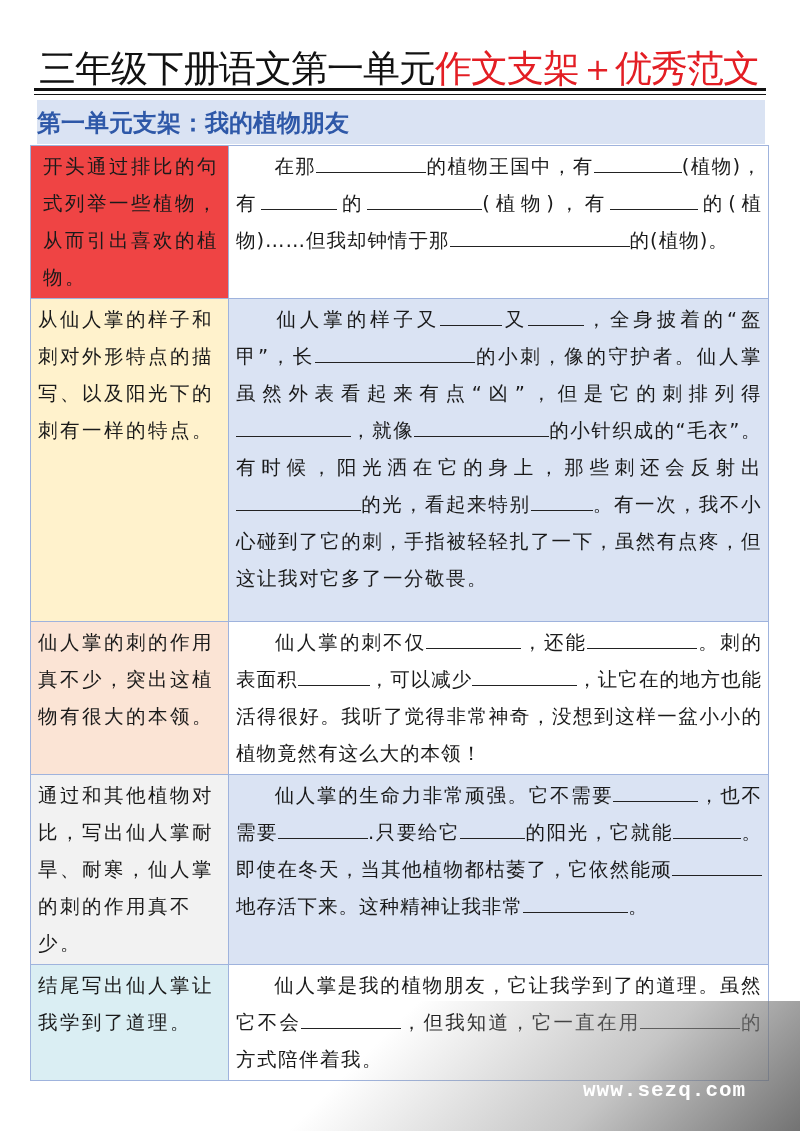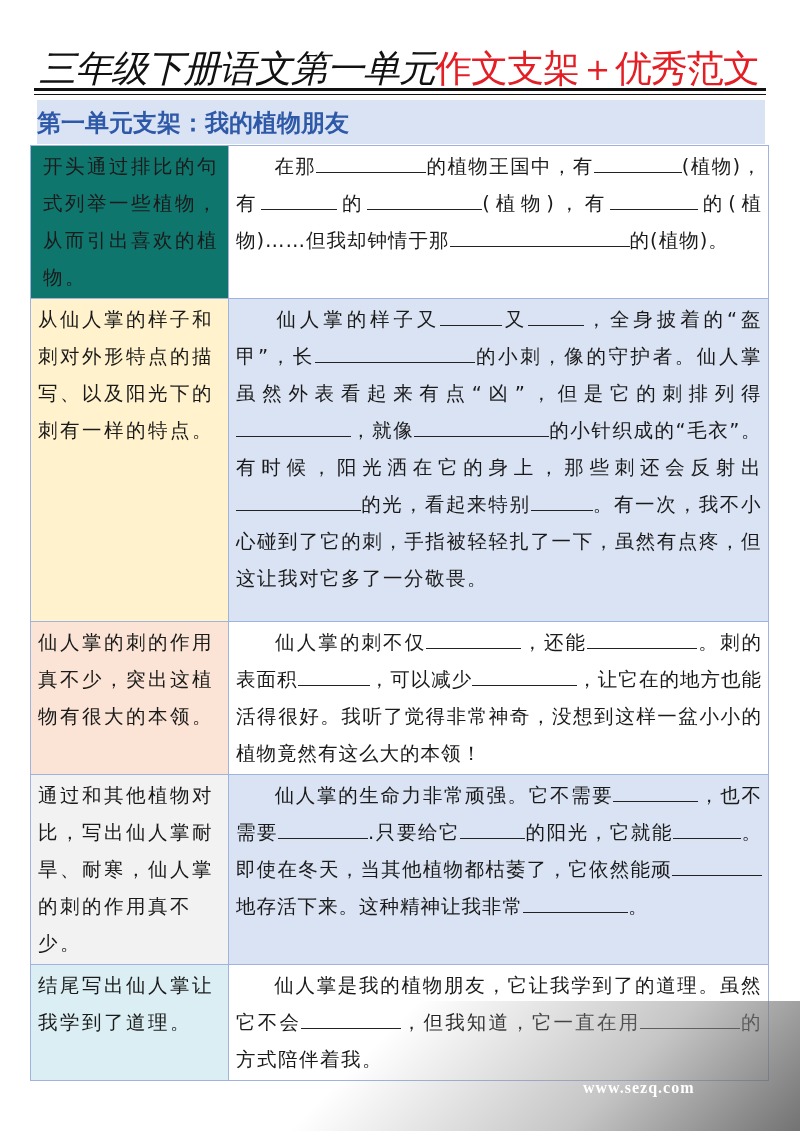--- a/index.html
+++ b/index.html
@@ -7,21 +7,21 @@
     width: 800px; height: 1131px; position: relative; overflow: hidden;
     background: #ffffff;
     font-family: "DejaVu Sans", "Liberation Sans", sans-serif;
     color: #1a1a1a;
   }
   .page-title {
     position: absolute; left: 34px; top: 44px; width: 730px; height: 50px;
     text-align: center; font-size: 37px; line-height: 50px; letter-spacing: -1px;
     white-space: nowrap;
   }
-  .page-title .t-black { color: #111111; font-style: italic; }
+  .page-title .t-black { color: #111111; }
   .page-title .t-red { color: #e31e24; }
   .title-rule {
     position: absolute; left: 34px; top: 88px; width: 732px; height: 7px;
     border-top: 3px solid #111; border-bottom: 1.5px solid #111; box-sizing: border-box;
   }
   .section-band {
     position: absolute; left: 37px; top: 100px; width: 728px; height: 44px;
     background: #dae3f3; text-align: left;
     font-size: 24px; font-weight: bold; line-height: 46px; color: #2e58a8;
   }
@@ -46,39 +46,39 @@
   .wm-shade {
     position: absolute; right: 0; bottom: 0; width: 800px; height: 130px;
     background: linear-gradient(135deg, rgba(255,255,255,0) 45%, rgba(150,150,150,0.55) 75%, rgba(90,90,90,0.85) 100%);
     pointer-events: none;
   }
   .wm-cn {
     position: absolute; left: 42px; top: 0; font-size: 34px; font-weight: bold;
     color: #ffffff; letter-spacing: 2px; line-height: 40px;
   }
   .wm-url {
-    position: absolute; left: 8px; top: 44px; font-size: 16px; font-weight: bold;
-    color: #ffffff; letter-spacing: 1px; font-family: Liberation Serif, serif;
+    position: absolute; left: 8px; top: 44px; font-size: 21px; font-weight: bold;
+    color: #ffffff; letter-spacing: 1px; font-family: Liberation Mono, monospace;
   }
 </style>
 </head>
 <body>
 
 <div class="page-title">
   <span class="t-black">三年级下册语文第一单元</span><span class="t-red">作文支架＋优秀范文</span>
 </div>
 <div class="title-rule"></div>
 
 <div class="section-band">第一单元支架：我的植物朋友</div>
 
 <table class="outline">
 
   <tbody>
       <tr style="height:149px;">
-    <td class="guide" style="background:#0f766e;padding-left:12px;">开头通过排比的句式列举一些植物，从而引出喜欢的植物。</td>
+    <td class="guide" style="background:#ef4444;padding-left:12px;">开头通过排比的句式列举一些植物，从而引出喜欢的植物。</td>
     <td class="essay" style="background:#ffffff;"><span class="indent"></span><span>在那</span><span class="blank" style="width:110px"></span><span>的植物王国中，有</span><span class="blank" style="width:88px"></span><span>(植物)，有</span><span class="blank" style="width:76px"></span><span>的</span><span class="blank" style="width:115px"></span><span>(植物)，有</span><span class="blank" style="width:88px"></span><span>的(植物)……但我却钟情于那</span><span class="blank" style="width:180px"></span><span>的(植物)。</span></td>
   </tr>
 
   <tr style="height:323px;">
     <td class="guide" style="background:#fff2cc;">从仙人掌的样子和刺对外形特点的描写、以及阳光下的刺有一样的特点。</td>
     <td class="essay" style="background:#dae3f3; letter-spacing:1.5px;"><span class="indent"></span><span>仙人掌的样子又</span><span class="blank" style="width:62px"></span><span>又</span><span class="blank" style="width:56px"></span><span>，全身披着的“盔甲”，长</span><span class="blank" style="width:160px"></span><span>的小刺，像的守护者。仙人掌虽然外表看起来有点“凶”，但是它的刺排列得</span><span class="blank" style="width:115px"></span><span>，就像</span><span class="blank" style="width:135px"></span><span>的小针织成的“毛衣”。有时候，阳光洒在它的身上，那些刺还会反射出</span><span class="blank" style="width:125px"></span><span>的光，看起来特别</span><span class="blank" style="width:62px"></span><span>。有一次，我不小心碰到了它的刺，手指被轻轻扎了一下，虽然有点疼，但这让我对它多了一分敬畏。</span></td>
   </tr>
 
   <tr style="height:150px;">
     <td class="guide" style="background:#fbe4d5;">仙人掌的刺的作用真不少，突出这植物有很大的本领。</td>

